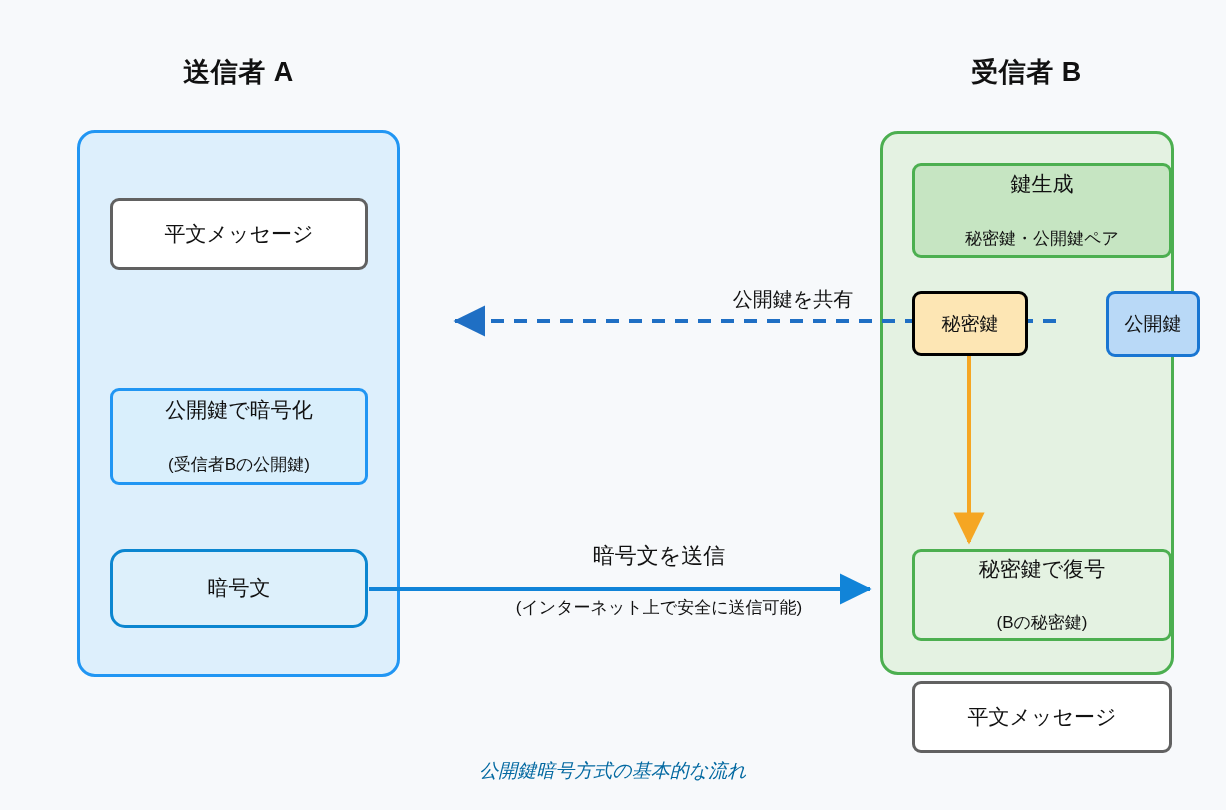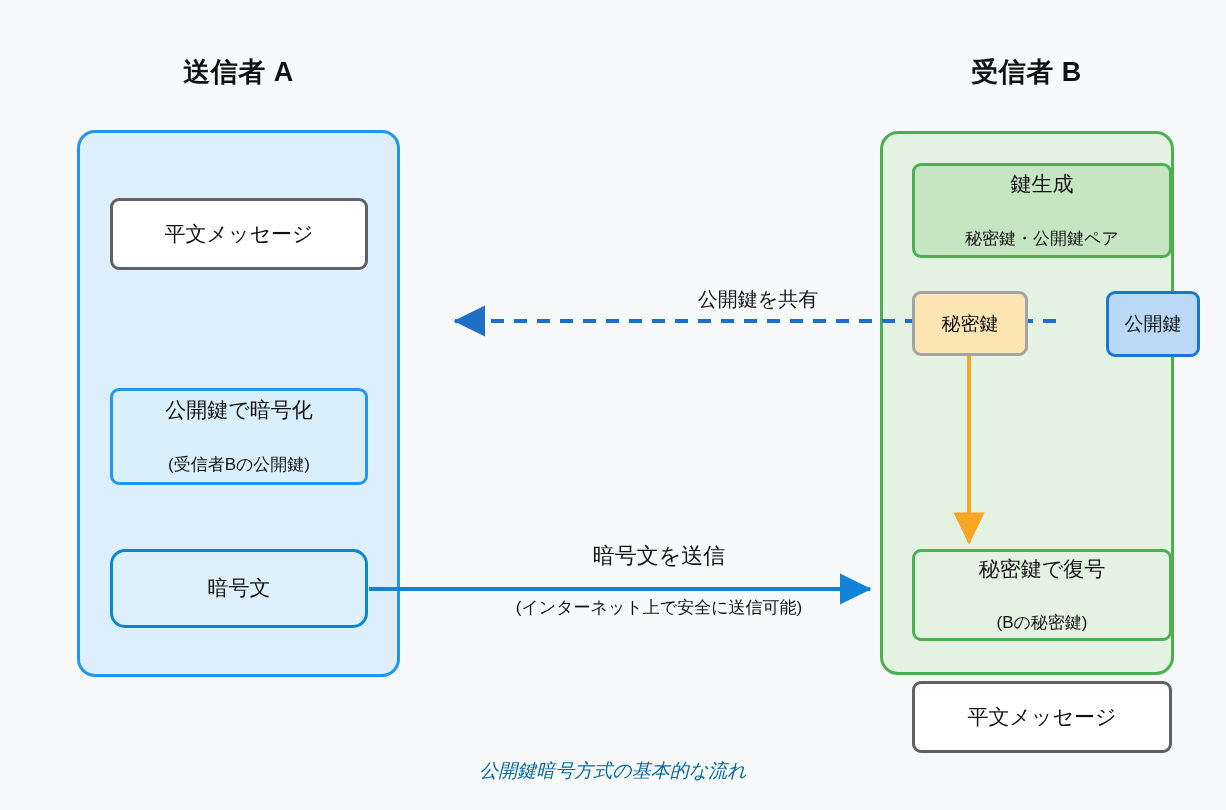--- a/index.html
+++ b/index.html
@@ -107,21 +107,21 @@
   .node-green-light {
     background: #e4f2e2;
     border: 3px solid #4caf50;
   }
   #node-decrypt { left: 912px; top: 549px; width: 260px; height: 92px; }
 
   
   #node-privkey {
     left: 912px; top: 291px; width: 116px; height: 65px;
     background: #fde6b4;
-    border: 3px solid #a3a3a3;
+    border: 3px solid #000000;
   }
   #node-pubkey {
     left: 1106px; top: 291px; width: 94px; height: 66px;
     background: #b9d9f7;
     border: 3px solid #1976d2;
   }
   #node-privkey .line1, #node-pubkey .line1 { font-size: 19px; }
 
   
   #wires {
@@ -132,21 +132,21 @@
   }
 
   
   .edge-label {
     position: absolute;
     white-space: nowrap;
     color: #111111;
     text-align: center;
   }
   #label-share {
-    left: 601px; width: 314px;
+    left: 636px; width: 314px;
     top: 286px;
     font-size: 20px;
   }
   #label-send {
     left: 452px; width: 414px;
     top: 541px;
     font-size: 22px;
   }
   #label-send-sub {
     left: 452px; width: 414px;

